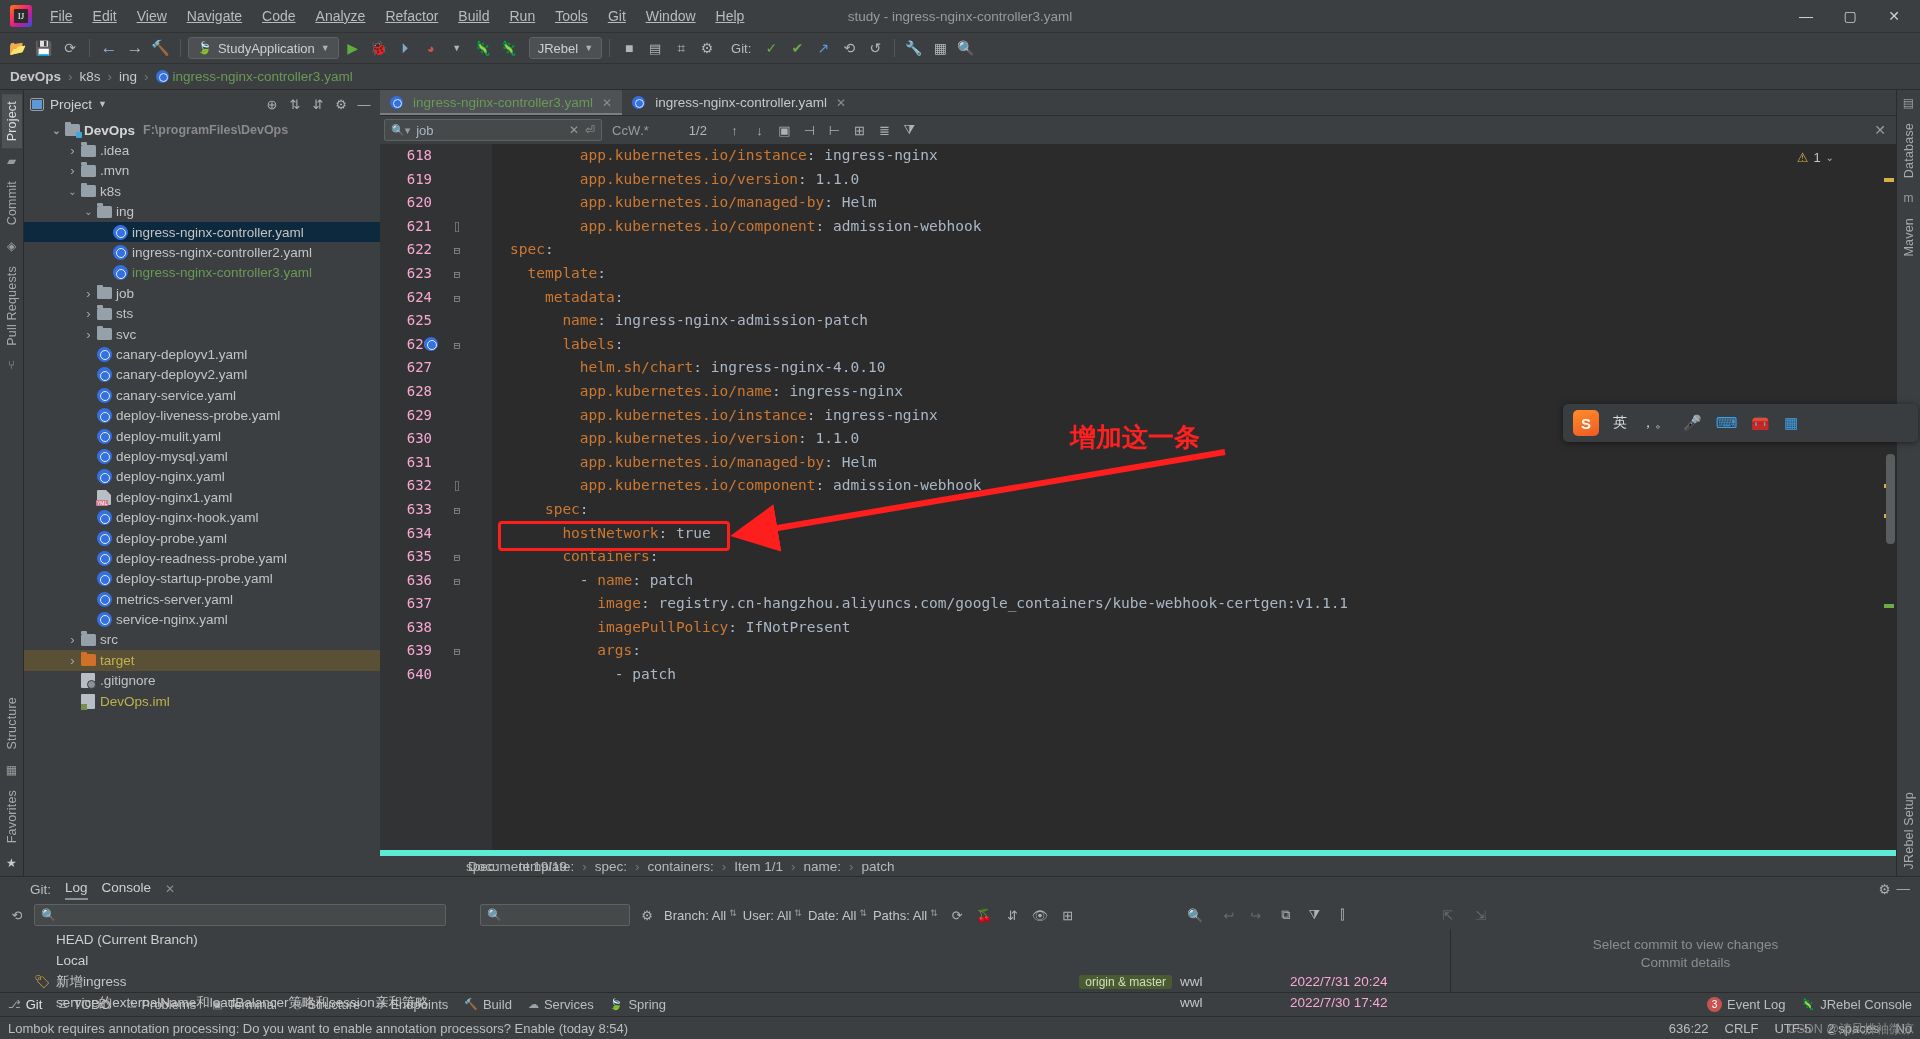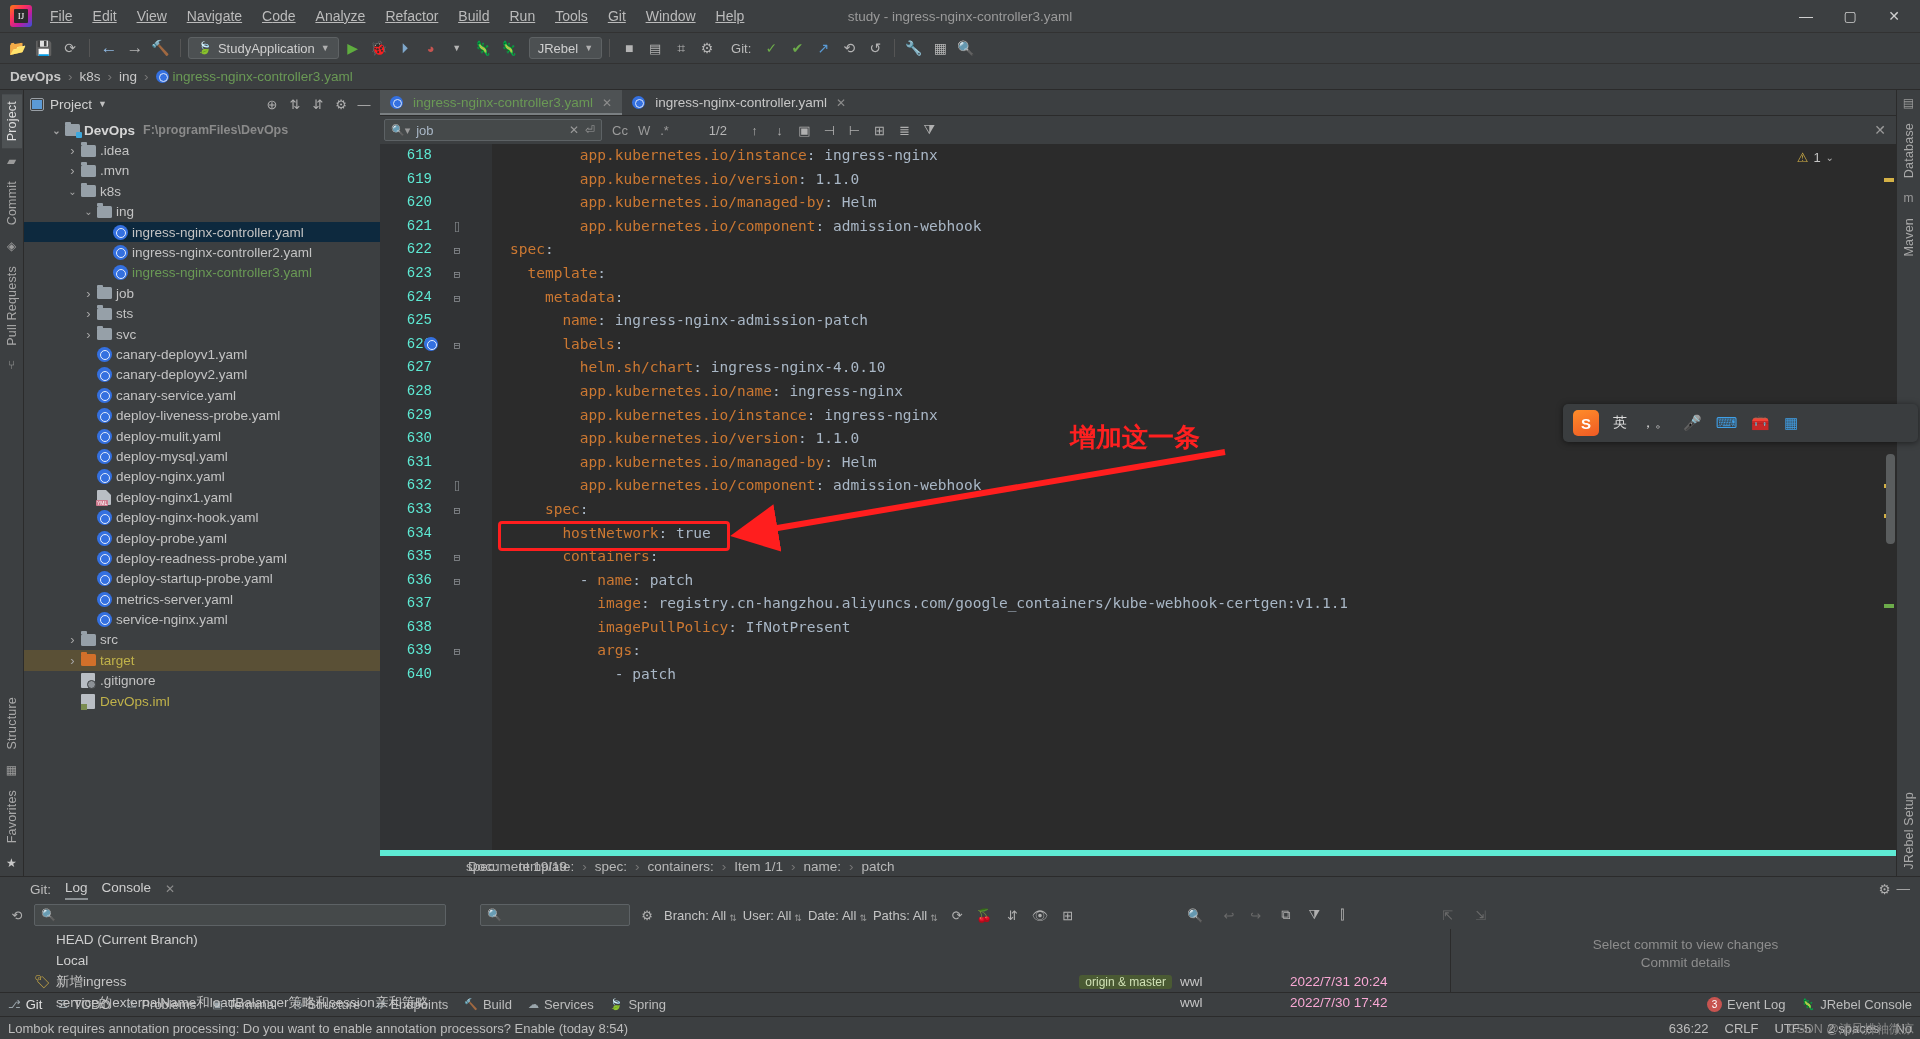--- a/index.html
+++ b/index.html
@@ -105,32 +105,32 @@
   .tab.active::after{content:"";position:absolute;left:0;right:0;bottom:0;height:2px;background:#7a7f82;}
   .tab .green{color:#6a9955;}
   .tab .x{color:#8d8d8d;font-size:12px;margin-left:3px;}
 
   .findbar{ height:28px; background:#3c3f41; display:flex;align-items:center; flex:0 0 28px; padding-left:4px; position:relative;}
   .findfield{ width:218px;height:22px;background:#45494a;border:1px solid #5d6265;border-radius:2px;
               display:flex;align-items:center;gap:6px;padding:0 6px; font-size:13px;color:#d6d6d6;}
   .findfield .mag{color:#9a9a9a;font-size:11px;}
   .findfield .val{flex:1;}
   .findfield .ctl{color:#9a9a9a;font-size:12px;}
-  .fopt{ display:flex;align-items:center;gap:10px; padding:0 10px; color:#9b9b9b; font-size:13px;}
+  .fopt{ display:flex;align-items:center;gap:0; padding:0 10px; color:#9b9b9b; font-size:13px;}
   .fcount{ color:#b6b6b6;font-size:13px; margin-left:30px;}
   .ficons{ display:flex;align-items:center;gap:2px; margin-left:16px;}
   .ficons span{width:23px;height:22px;display:flex;align-items:center;justify-content:center;color:#b0b0b0;font-size:13px;}
   .closefind{ position:absolute; right:10px; color:#9a9a9a;font-size:14px;}
 
   .editor{ flex:1 1 auto; position:relative; background:#2b2b2b; overflow:hidden;}
   .gutter{ position:absolute;left:0;top:0;bottom:0;width:112px;background:#313335;}
   .codearea{ position:absolute;left:0;right:0;top:0;bottom:0; font-family:"DejaVu Sans Mono","Liberation Mono",monospace;
              font-size:14.5px; line-height:23.6px;}
   .cline{ position:relative; height:23.6px; white-space:pre; }
-  .lnum{ position:absolute; left:0; width:52px; text-align:right; color:#5eead4; font-size:14px;font-family:Liberation Mono, monospace;}
+  .lnum{ position:absolute; left:0; width:52px; text-align:right; color:#f9a8d4; font-size:14px;}
   .fmark{ position:absolute; left:70px; width:14px; text-align:center; color:#8d9295; font-size:11px; top:1px;}
   .gico{ position:absolute; left:44px; top:4px; width:14px;height:14px;border-radius:50%;background:#3470e0;}
   .gico::after{content:"";position:absolute;left:3px;top:3px;width:8px;height:8px;border-radius:50%;border:1.5px solid #e3ecfb;}
   .ctext{ position:absolute; left:130px; color:#a9b7c6;} .key{color:#cc7832;} .val{color:#a9b7c6;} .pun{color:#a9b7c6;}
 
   .hl-box{ position:absolute; border:3px solid #ff1e1e; border-radius:4px; }
   .arrowlbl{ position:absolute; color:#ff2020; font-size:26px; font-family:"DejaVu Sans",sans-serif; font-weight:bold; white-space:nowrap;}
 
   .warnbadge{ position:absolute; right:62px; top:6px; display:flex;align-items:center;gap:5px; font-size:13px; color:#c4c4c4;}
   .warnbadge .tri{ color:#d4b146; font-size:13px;}
@@ -147,21 +147,21 @@
 
   
   .gitwin{ height:116px; background:#3c3f41; border-top:1px solid #2b2b2b; display:flex;flex-direction:column; flex:0 0 116px;}
   .githdr{ height:24px; display:flex;align-items:center;gap:14px; padding-left:30px; font-size:13.5px; flex:0 0 24px; position:relative;}
   .githdr .lab{color:#bdbdbd;}
   .githdr .gtab{ color:#cfcfcf; position:relative; padding-bottom:3px;}
   .githdr .gtab.active::after{content:"";position:absolute;left:0;right:0;bottom:-2px;height:2px;background:#8a8f92;}
   .githdr .tools{margin-left:auto;display:flex;gap:6px;padding-right:10px;color:#b0b0b0;}
   .gitbar{ height:28px; display:flex;align-items:center;gap:6px; padding:0 6px; flex:0 0 28px;}
   .gsearch{ height:22px;background:#45494a;border:1px solid #5d6265;border-radius:2px; display:flex;align-items:center;padding:0 6px;color:#9a9a9a;font-size:12px;}
-  .filterchip{ font-size:13px;color:#c4c4c4; display:flex;align-items:flex-end;gap:3px;}
+  .filterchip{ font-size:13px;color:#c4c4c4; display:flex;align-items:flex-start;gap:3px;}
   .filterchip .arr{font-size:9px;color:#9a9a9a;}
   .gitbody{ flex:1 1 auto; display:flex; min-height:0;}
   .commits{ flex:1 1 auto; min-width:0;}
   .crow{ display:flex;align-items:center; height:21px; font-size:13.5px; color:#c5c5c5; padding-left:56px; position:relative;}
   .crow.head{ color:#cfcfcf;}
   .crow .msg{flex:1 1 auto; overflow:hidden; text-overflow:ellipsis; white-space:nowrap;}
   .crow .who{ width:110px; color:#c5c5c5;}
   .crow .when{ width:160px; color:#f9a8d4;}
   .branchtag{ background:#4a5a33; color:#cfe0b4; border-radius:3px; padding:0 6px; font-size:12px; margin-right:8px; white-space:nowrap;}
   .details{ width:470px; border-left:1px solid #2b2b2b; display:flex;flex-direction:column;align-items:center;

